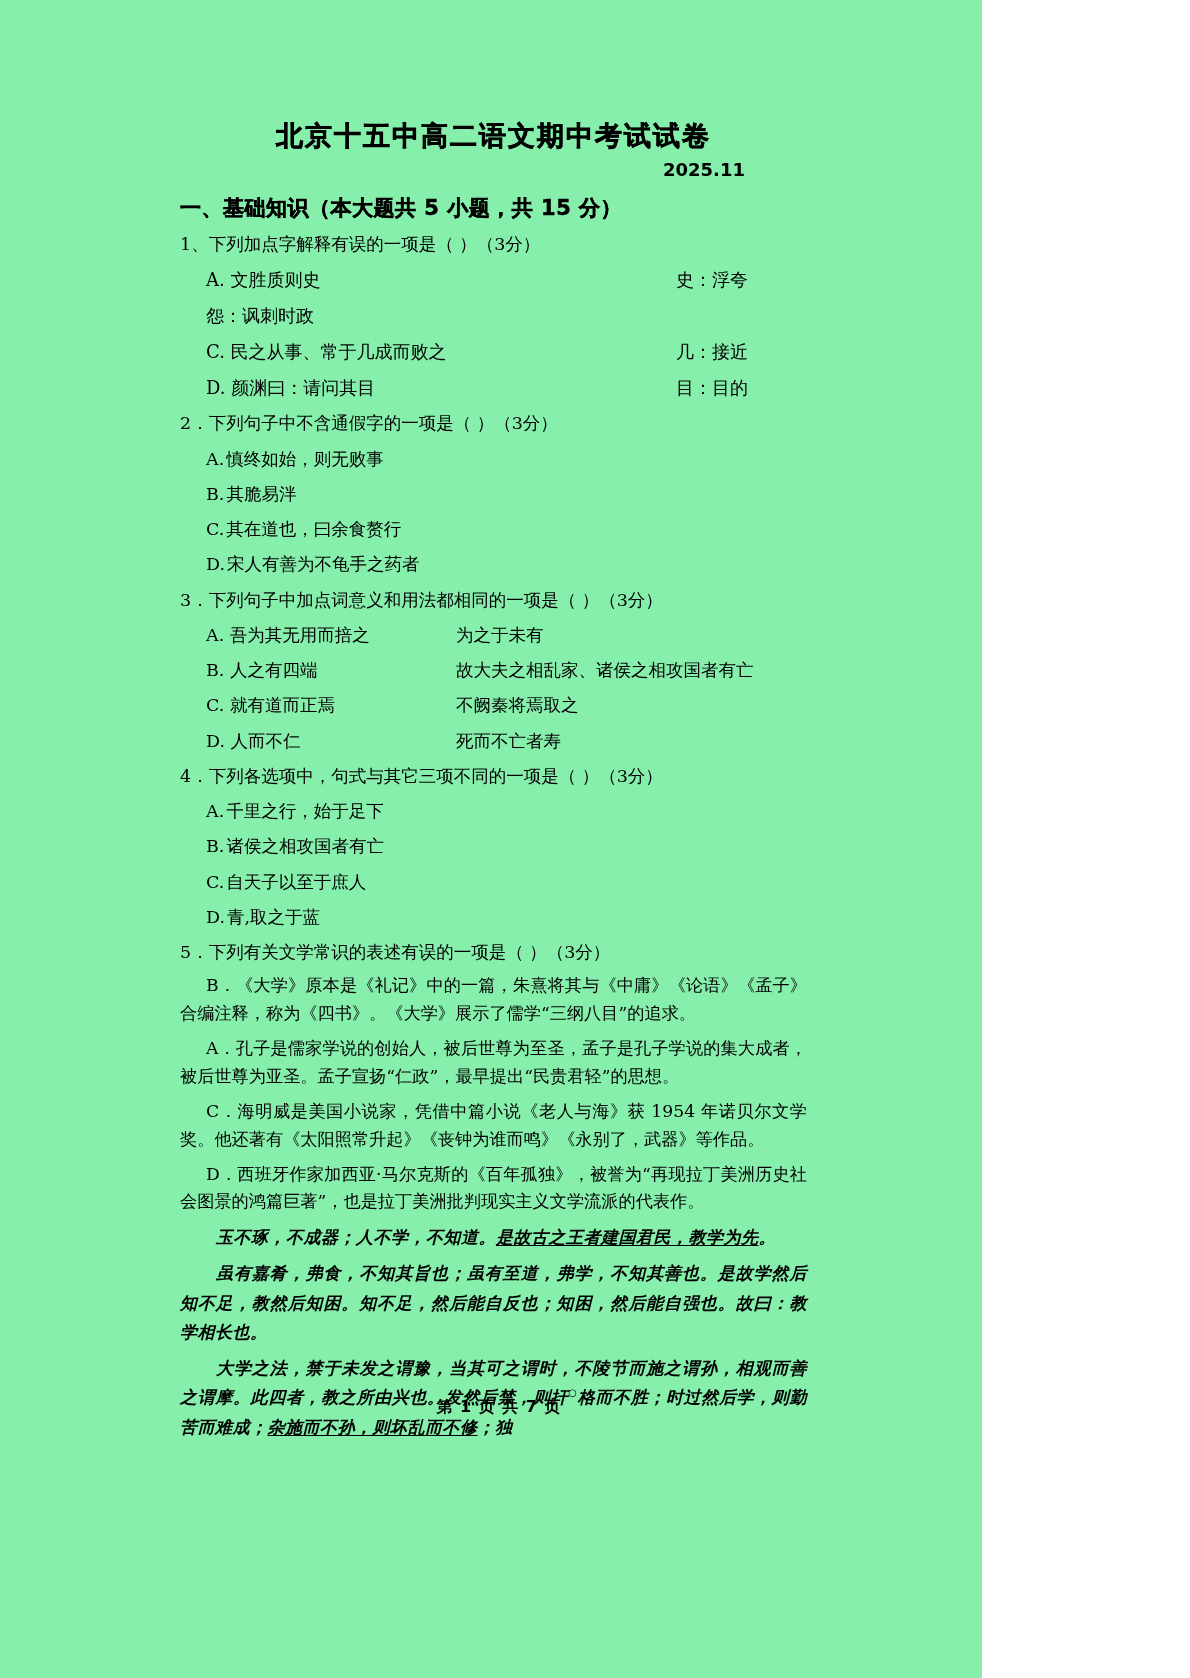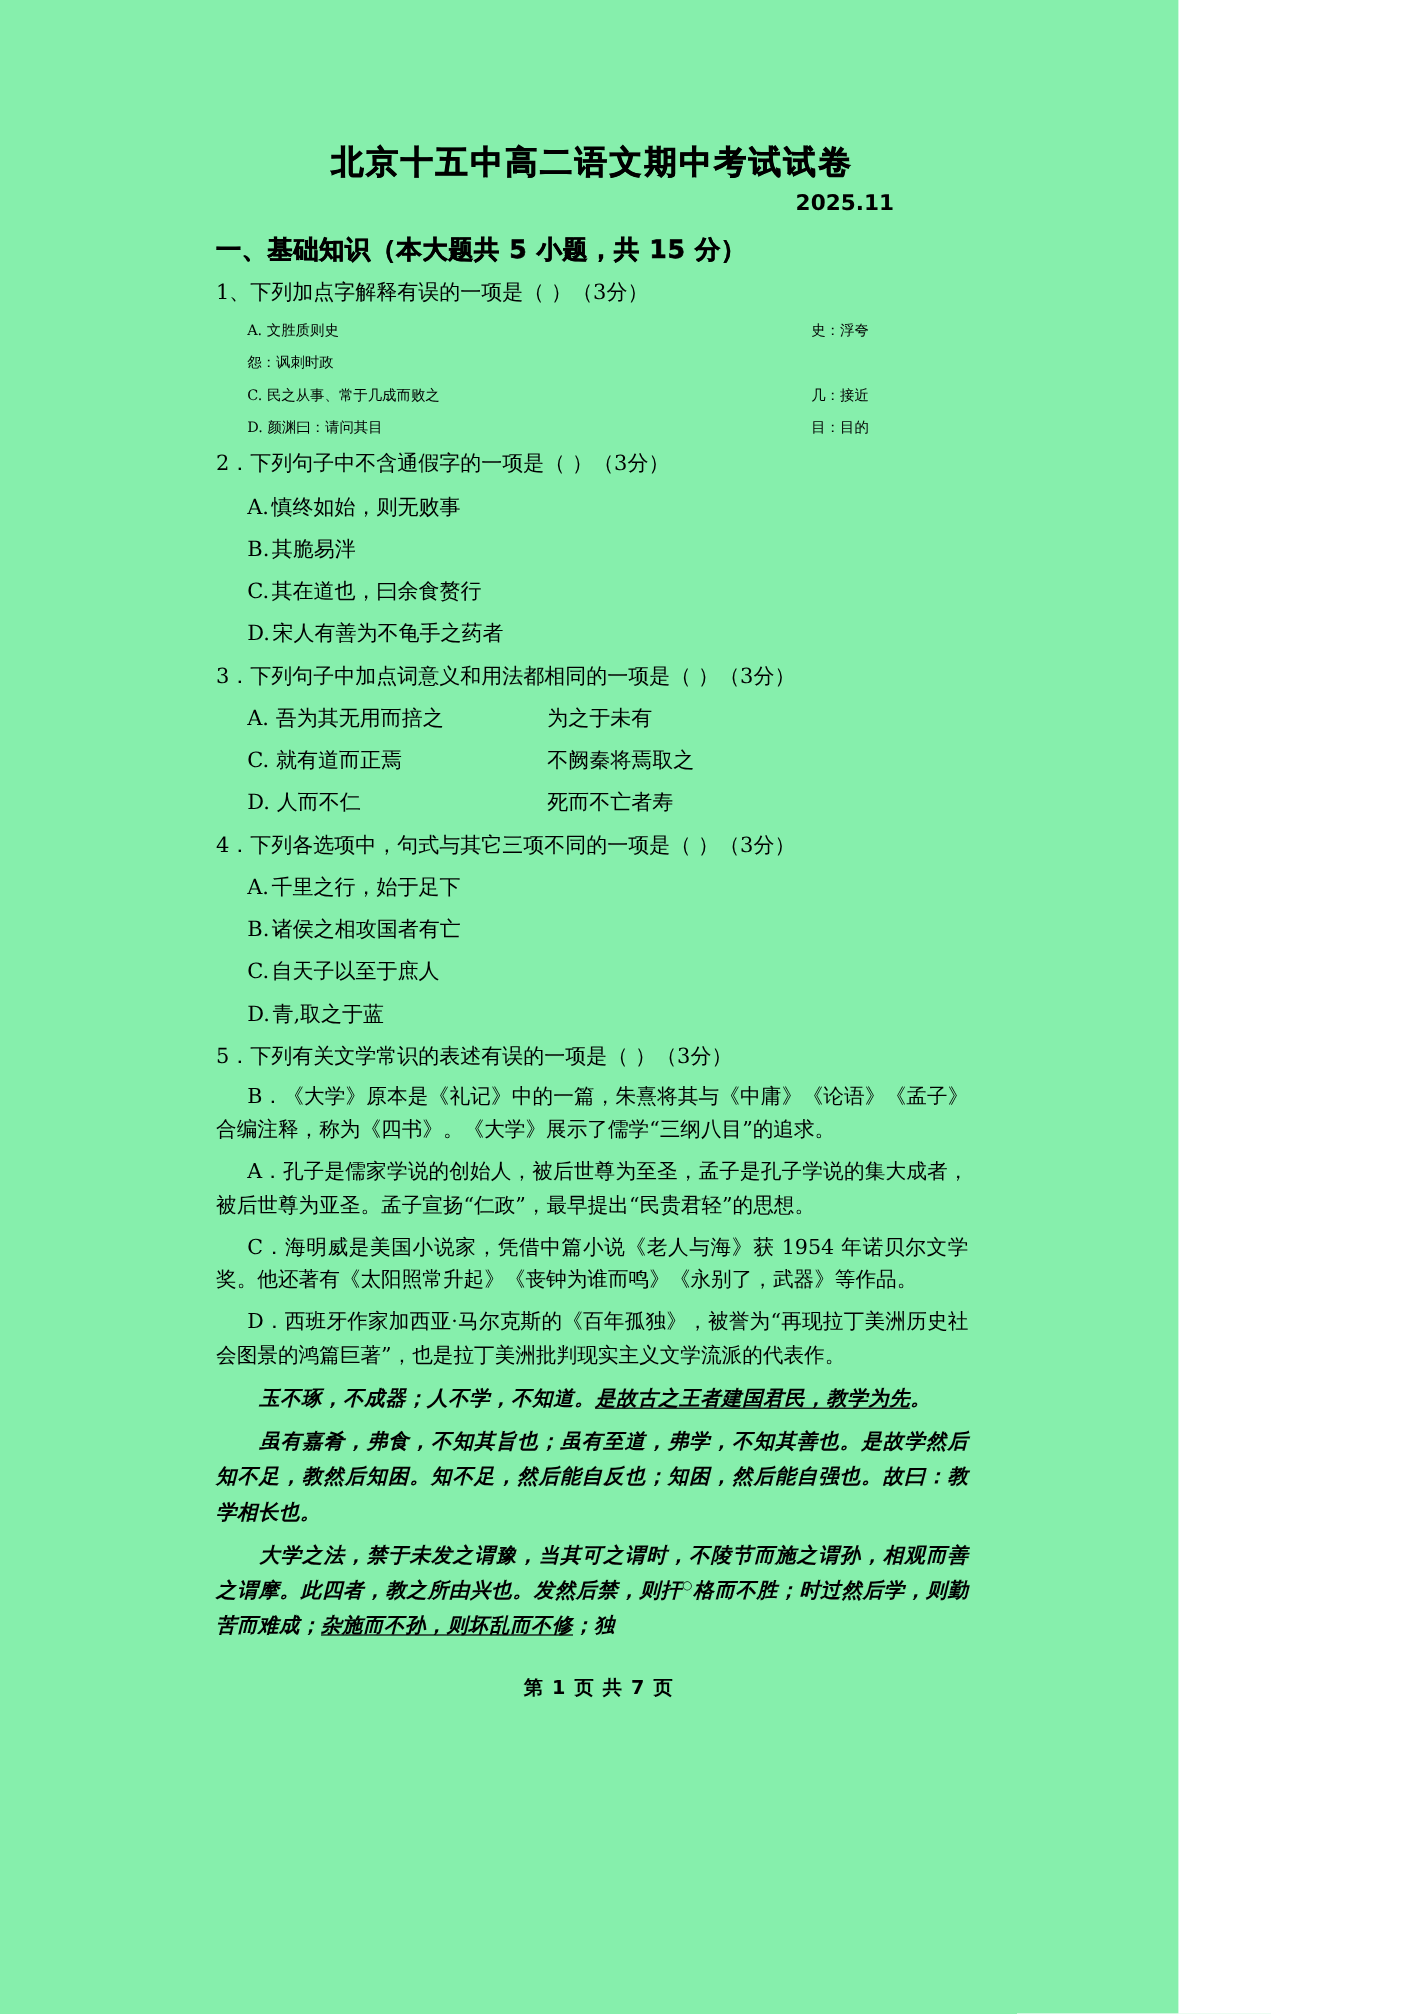--- a/index.html
+++ b/index.html
@@ -63,21 +63,21 @@
   .opt-2col {
     display: flex;
     font-size: 17.5px;
     line-height: 1.5;
     margin: 9px 0 0 26px;
   }
   .opt-2col .c1 { width: 250px; white-space: nowrap; flex: none; }
   .opt-2col .c2 { white-space: nowrap; }
   .opt-gloss {
     display: flex;
-    font-size: 12px;
+    font-size: 18px;
     line-height: 1.5;
     margin: 9px 0 0 26px;
   }
   .opt-gloss .g1 { width: 470px; flex: none; white-space: nowrap; }
   .opt-gloss .g2 { white-space: nowrap; }
   .opt-para {
     font-size: 17.2px;
     line-height: 1.62;
     margin: 7px 0 0 0;
     text-align: justify;
@@ -153,20 +153,24 @@
     <span class="lbl">D.</span>
     <span class="txt">宋人有善为不龟手之药者</span>
   </div>
 
   <div class="question">3．下列句子中加点词意义和用法都相同的一项是（      ）（3分）</div>
   <div class="opt-2col">
     <span class="c1"><span>A.</span> <span>吾为其无用而掊之</span></span>
     <span class="c2">为之于未有</span>
   </div>
   <div class="opt-2col">
+    <span class="c1"><span>B.</span> <span>人之有四端</span></span>
+    <span class="c2">故大夫之相乱家、诸侯之相攻国者有亡</span>
+  </div>
+  <div class="opt-2col">
     <span class="c1"><span>C.</span> <span>就有道而正焉</span></span>
     <span class="c2">不阙秦将焉取之</span>
   </div>
   <div class="opt-2col">
     <span class="c1"><span>D.</span> <span>人而不仁</span></span>
     <span class="c2">死而不亡者寿</span>
   </div>
 
   <div class="question">4．下列各选项中，句式与其它三项不同的一项是（      ）（3分）</div>
   <div class="opt">

